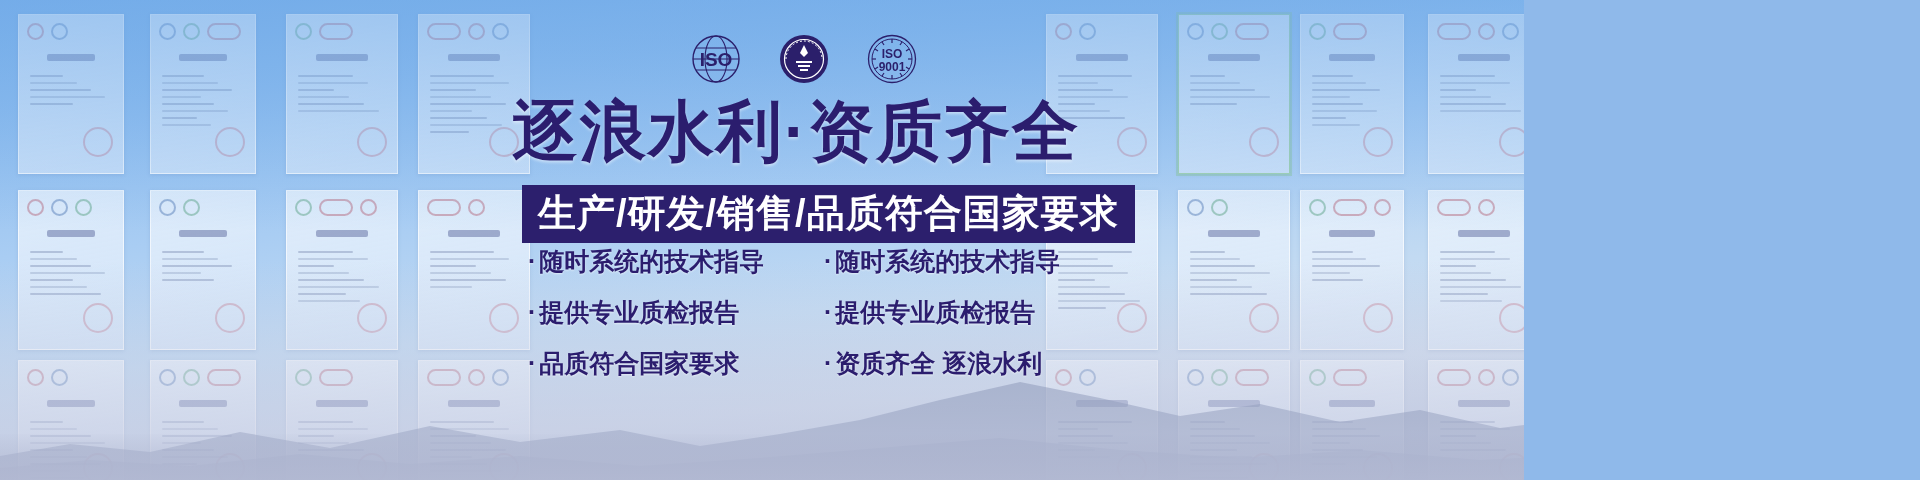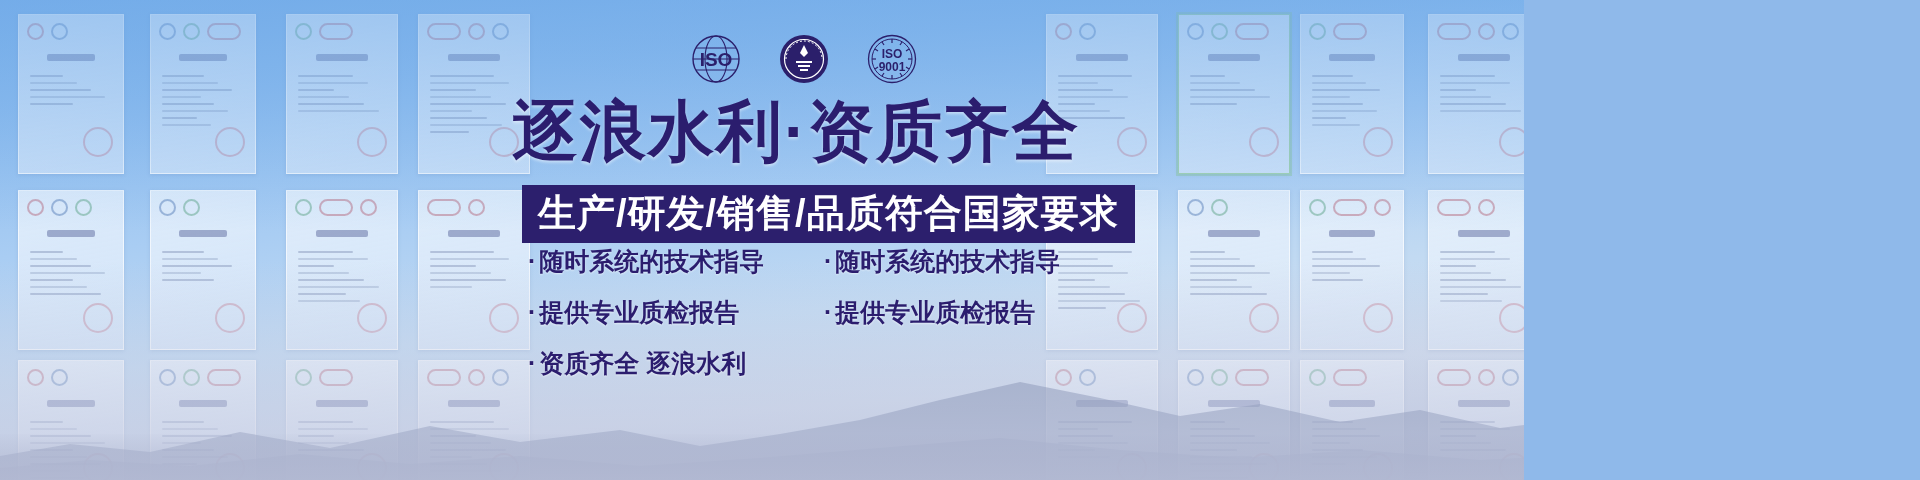--- a/index.html
+++ b/index.html
@@ -756,17 +756,18 @@
 
     <div class="subbar">
       <div class="subtext">生产/研发/销售/品质符合国家要求</div>
     </div>
 
     <div class="features" id="featlist">
         <div class="feat"><span class="dot">·</span><span>随时系统的技术指导</span></div>
         <div class="feat"><span class="dot">·</span><span>随时系统的技术指导</span></div>
         <div class="feat"><span class="dot">·</span><span>提供专业质检报告</span></div>
         <div class="feat"><span class="dot">·</span><span>提供专业质检报告</span></div>
+        <div class="feat"><span class="dot">·</span><span>品质符合国家要求</span></div>
         <div class="feat"><span class="dot">·</span><span>资质齐全 逐浪水利</span></div>
       </div>
 
   </div>
 </div>
 
 </body></html>

